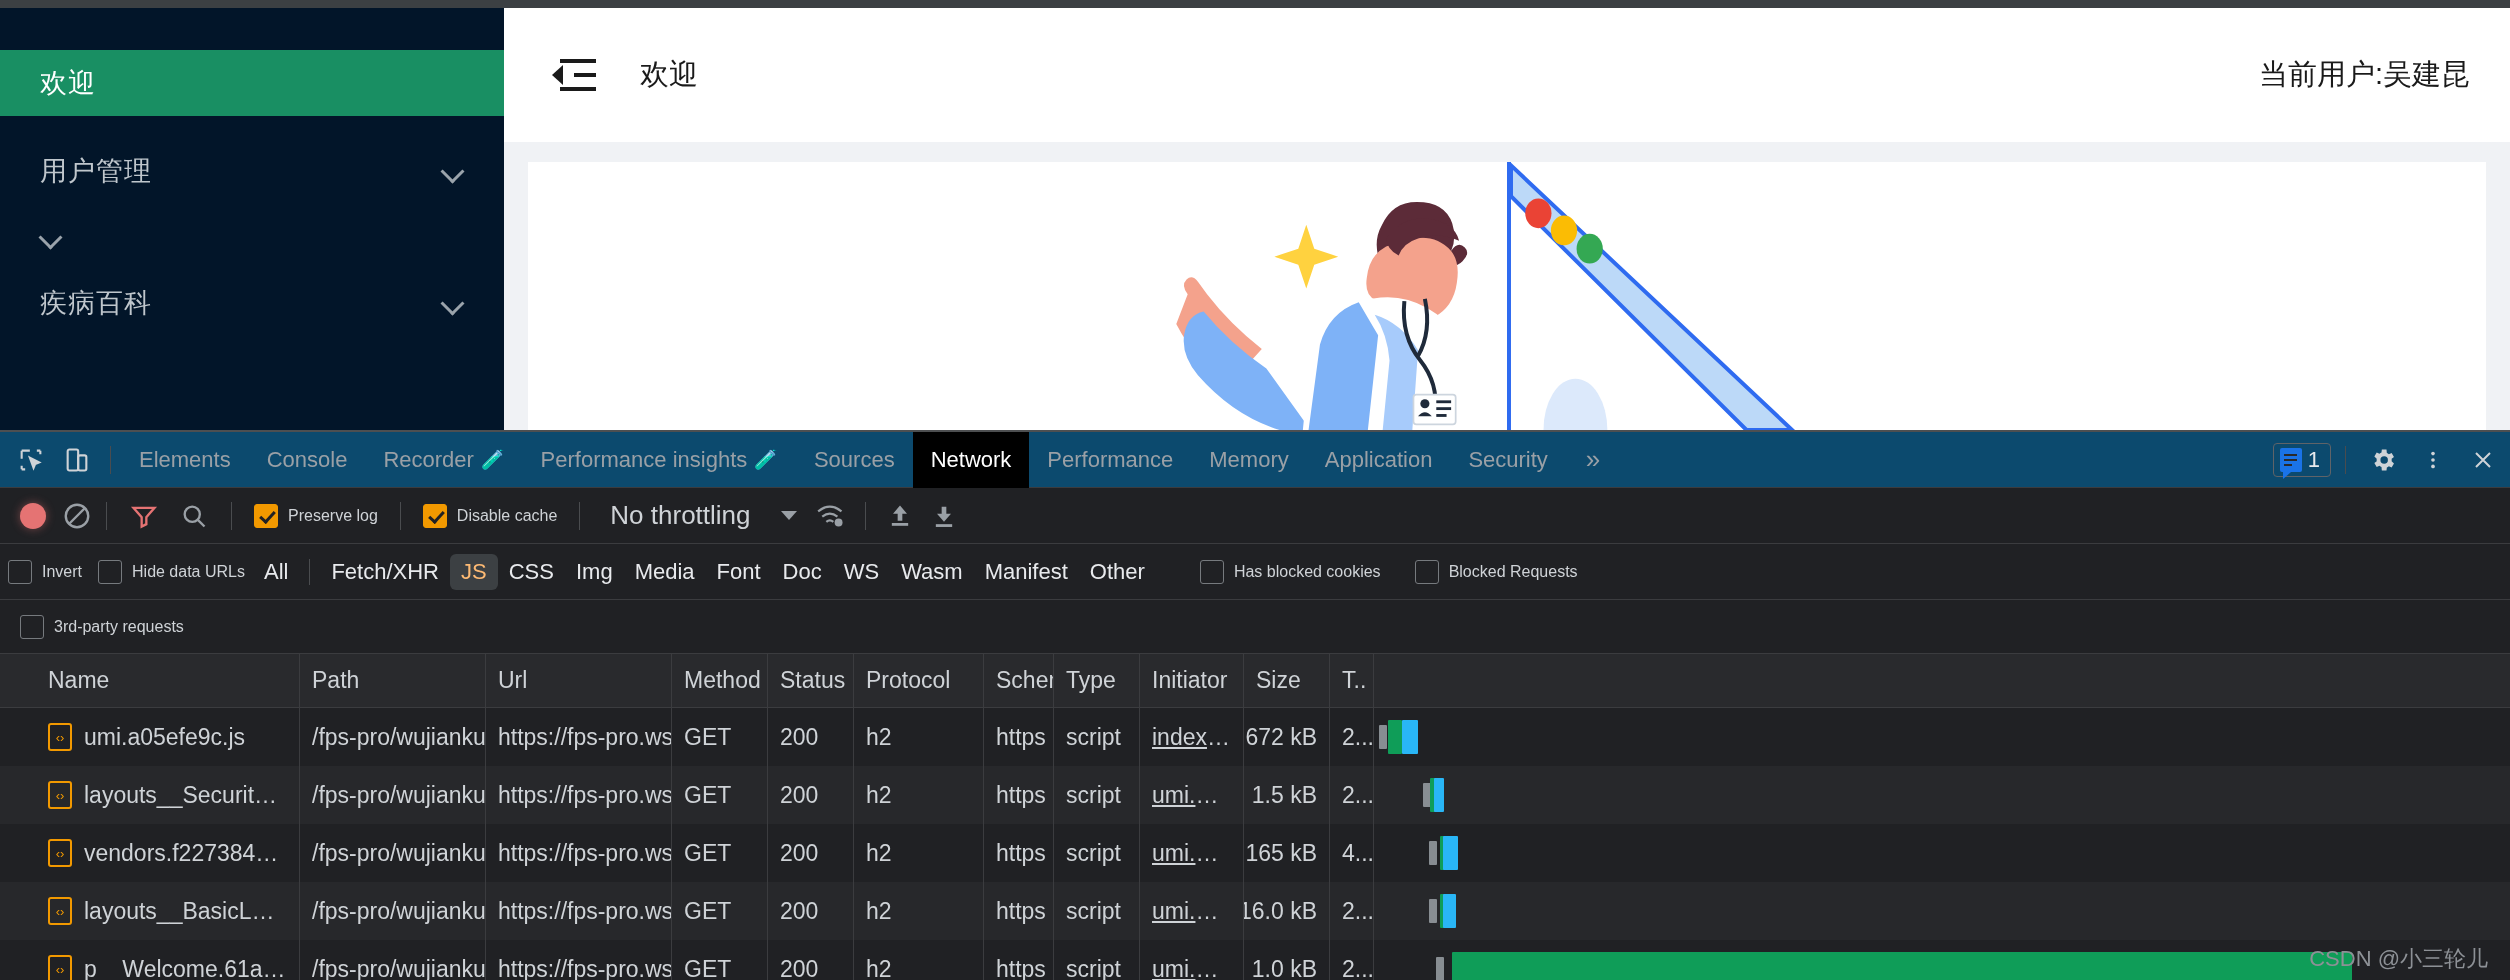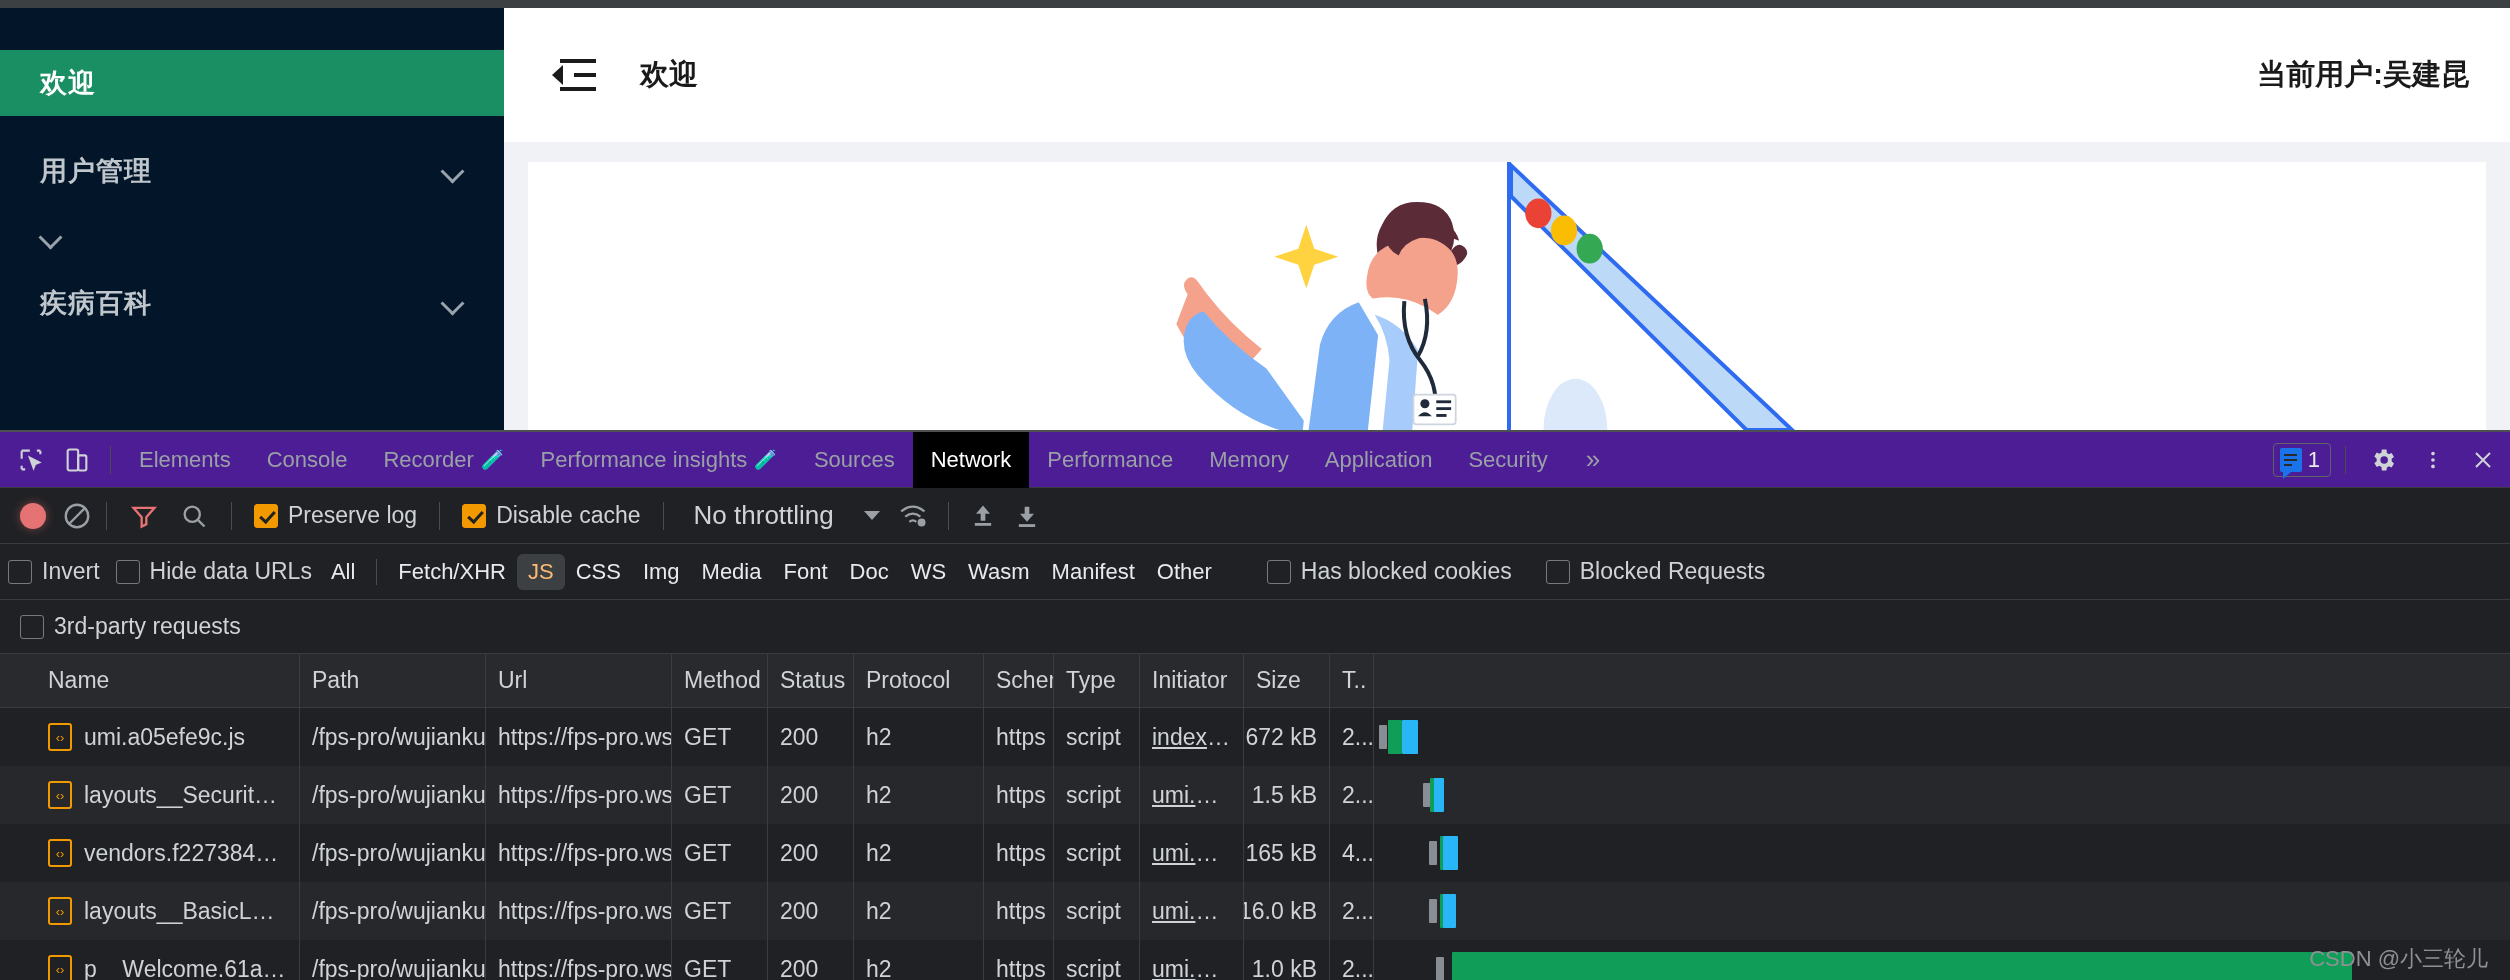--- a/index.html
+++ b/index.html
@@ -18,21 +18,20 @@
     overflow: hidden;
   }
   #browser-topstrip {
     position: absolute; top: 0; left: 0; width: 2510px; height: 8px;
     background: #3c4043;
   }
   #app-shell {
     position: absolute; top: 8px; left: 0;
     width: 2510px; height: 422px;
     display: flex;
-    font-weight: bold;
   }
 
   
   #sidebar {
     width: 504px; flex: 0 0 504px;
     background: #021529;
     position: relative;
     overflow: hidden;
   }
   .side-spacer { height: 42px; }
@@ -128,21 +127,21 @@
     background: #202124;
     border-top: 2px solid #4d4f51;
     color: #e8eaed;
     overflow: hidden;
   }
 
   
   #dt-tabbar {
     height: 56px;
     display: flex; align-items: center;
-    background: #4c1d95;
+    background: #0c4a6e;
     border-bottom: 1px solid #3b3c3f;
     padding-left: 8px;
   }
   .dt-icon-btn {
     width: 46px; height: 46px;
     display: flex; align-items: center; justify-content: center;
     cursor: pointer;
   }
   .vsep { width: 1px; height: 28px; background: #4a4c4f; margin: 0 10px; }
   .dt-tab {
@@ -197,21 +196,21 @@
   #record-dot {
     width: 26px; height: 26px; border-radius: 50%;
     background: #e57373; margin: 0 12px 0 6px; cursor: pointer;
     box-shadow: 0 0 10px rgba(229,115,115,.45);
   }
   .ban-icon { width: 30px; height: 30px; cursor: pointer; }
   .funnel { cursor: pointer; }
   .magnifier { cursor: pointer; }
   .cb-wrap {
     display: flex; align-items: center; gap: 10px;
-    font-size: 23px; color: #cfd3d7; cursor: pointer; white-space: nowrap;
+    font-size: 16px; color: #cfd3d7; cursor: pointer; white-space: nowrap;
     padding: 0 8px;
   }
   .cb {
     width: 24px; height: 24px; border-radius: 3px;
     border: 1.5px solid #767a7e; background: transparent;
     position: relative; flex: 0 0 24px;
   }
   .cb.checked { background: #f29900; border-color: #f29900; }
   .cb.checked::after {
     content: ""; position: absolute; left: 8px; top: 3px;

